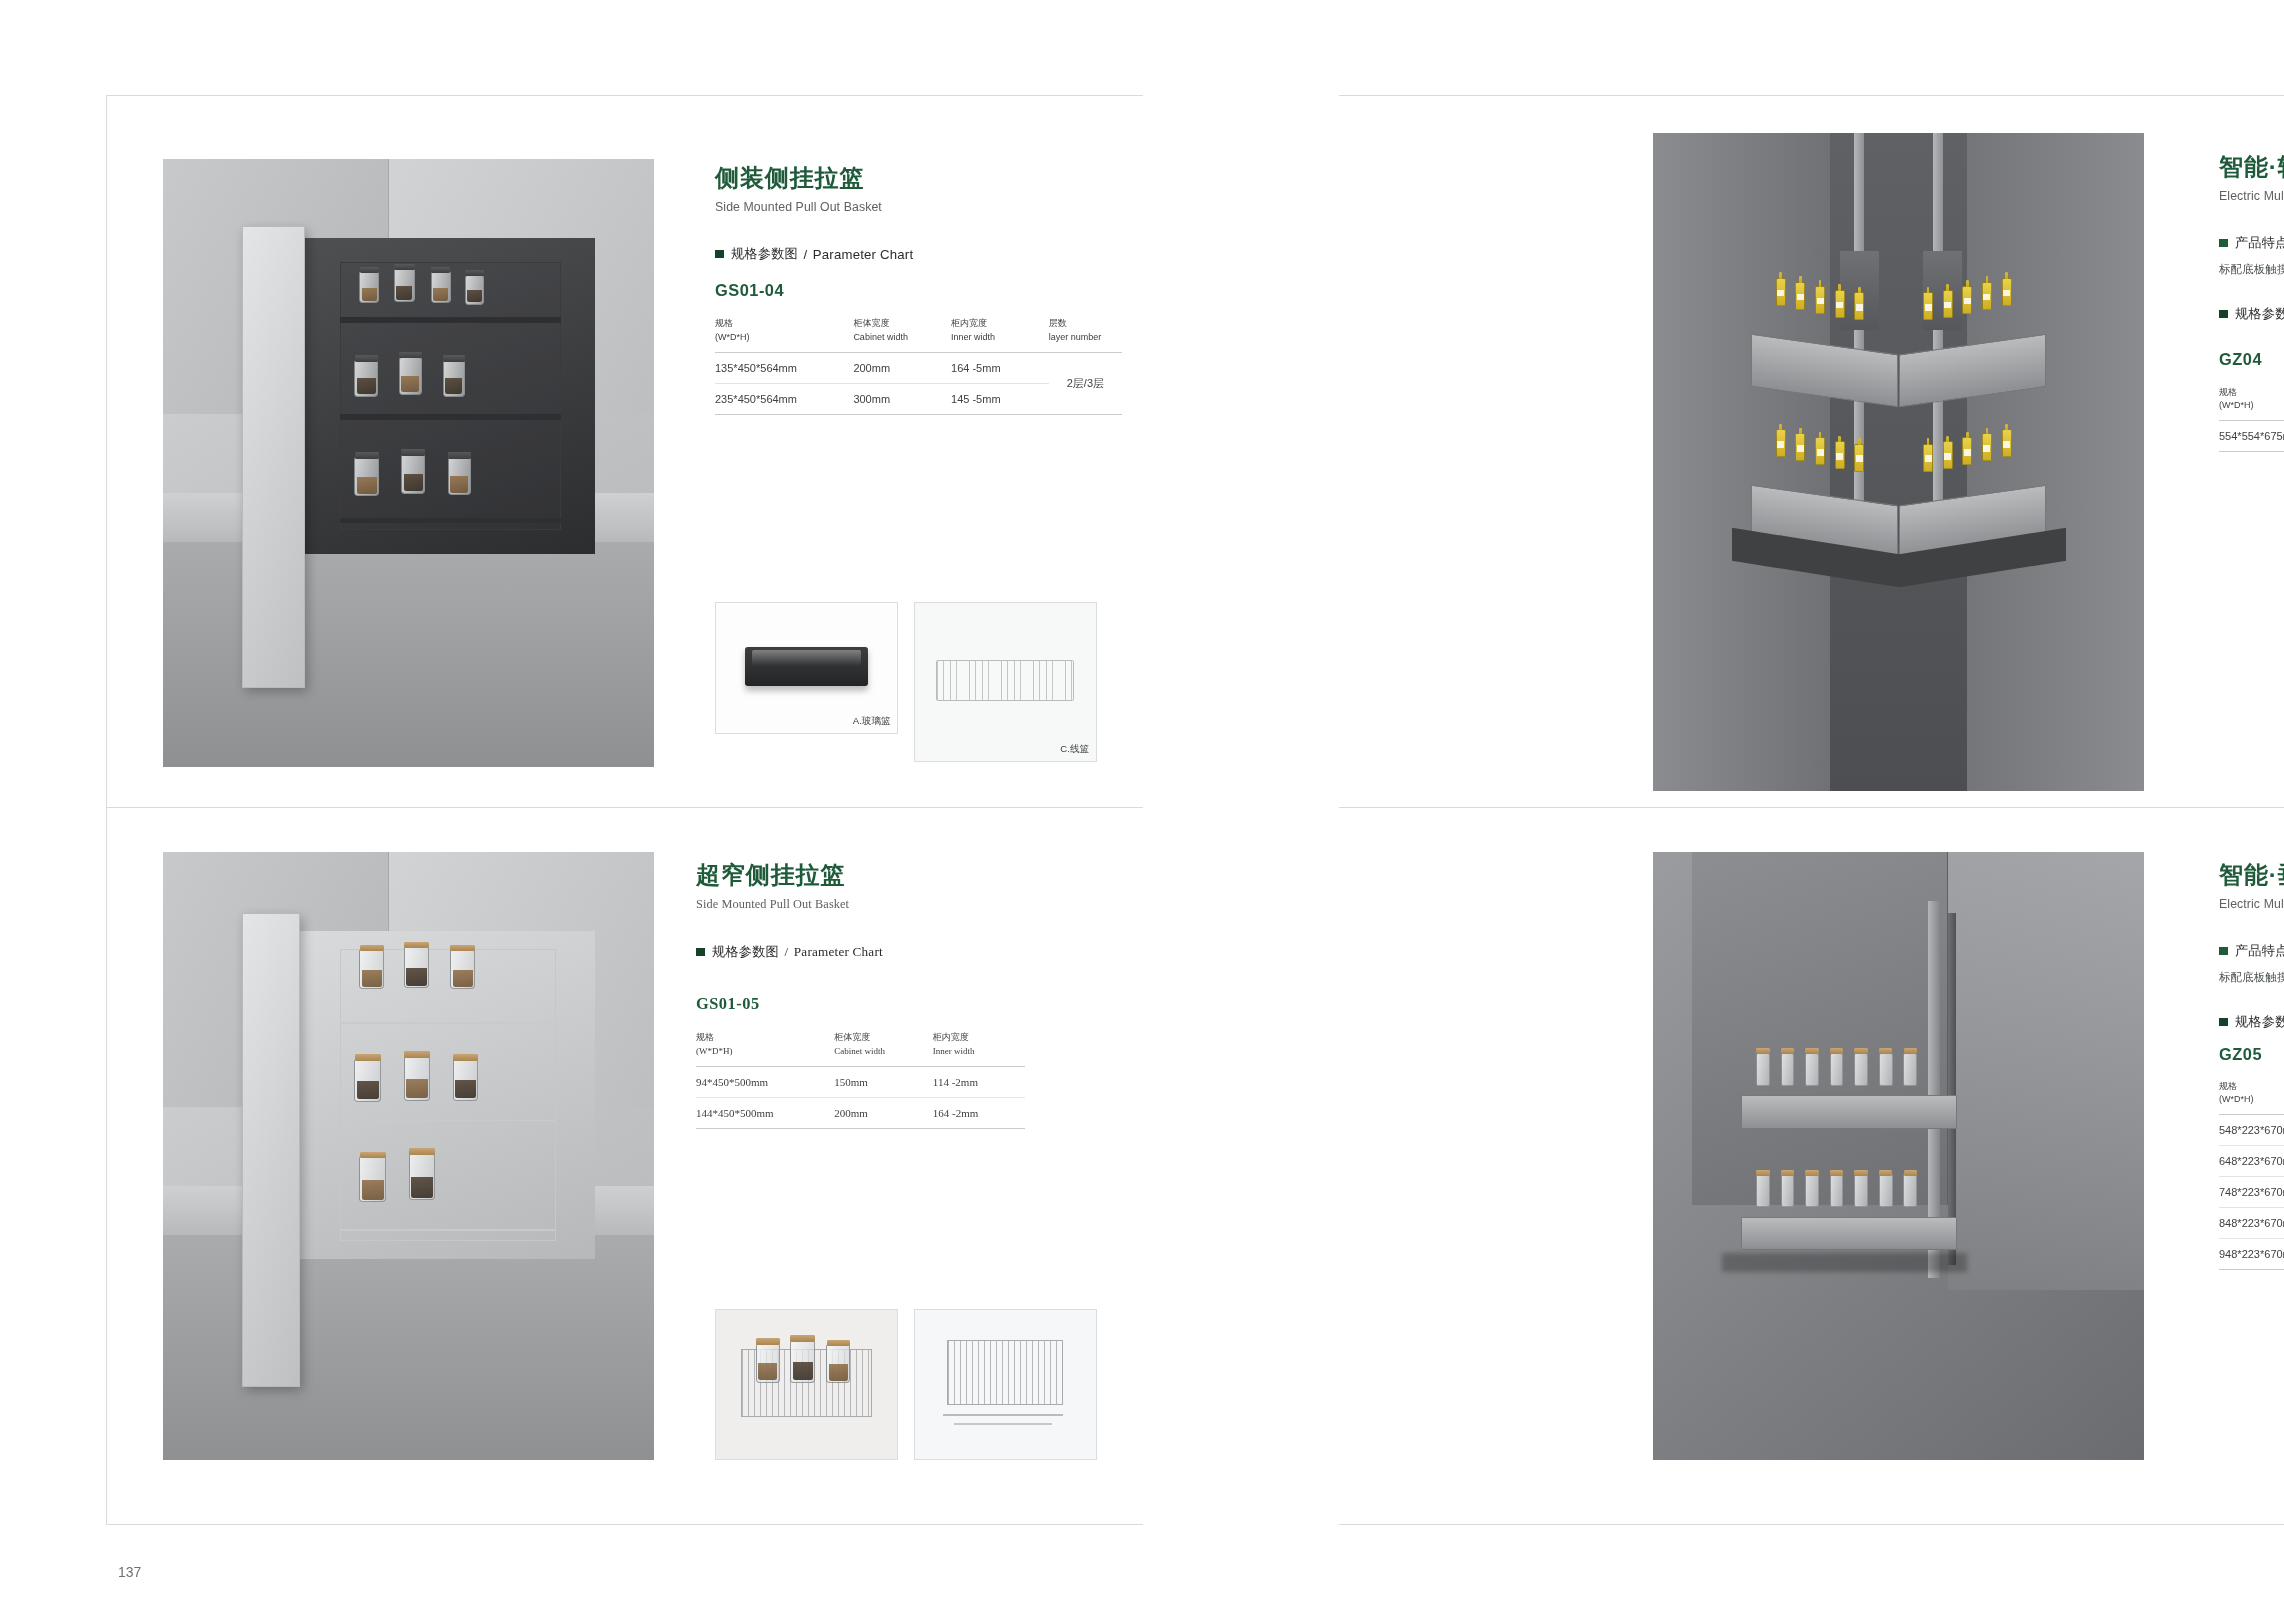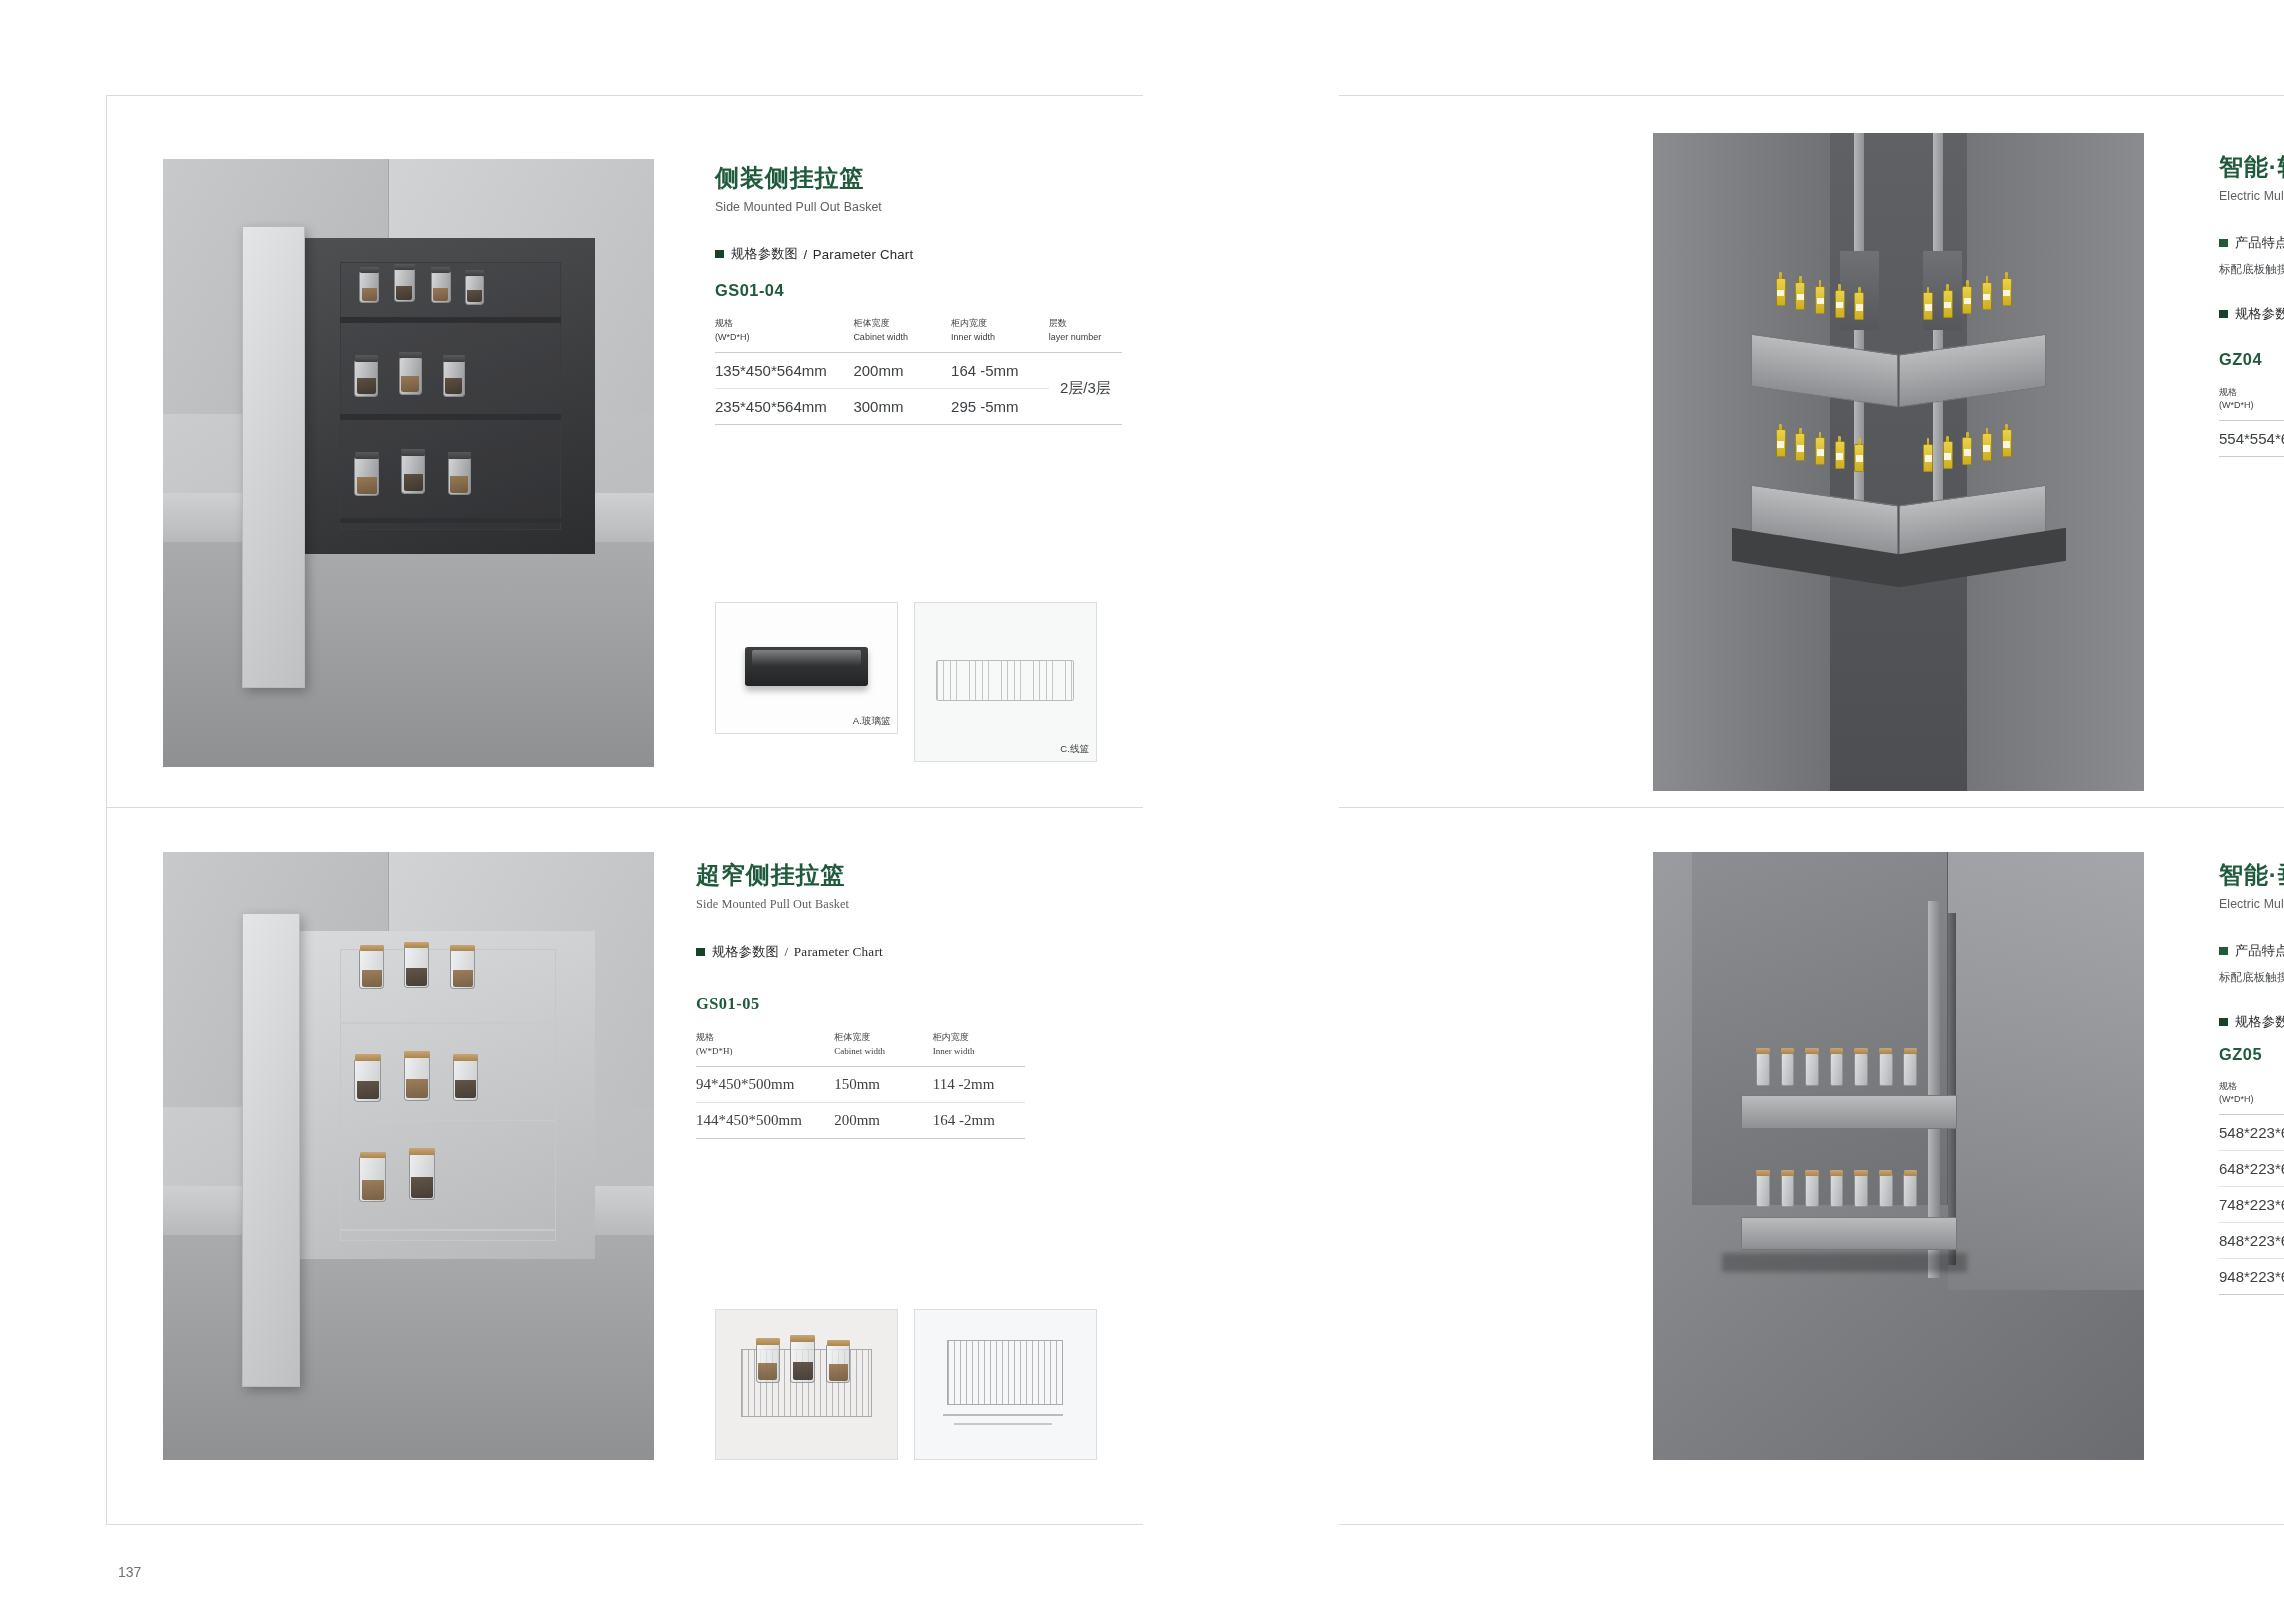--- a/index.html
+++ b/index.html
@@ -110,21 +110,21 @@
   table.spec th {
     font-weight: normal;
     text-align: left;
     font-size: 9px;
     color: #3d4144;
     padding: 6.4px 0 8.2px 0;
     vertical-align: top;
     line-height: 1.45;
   }
   table.spec td {
-    font-size: 15px;
+    font-size: 11px;
     color: #3d4144;
     padding: 9px 0;
     vertical-align: middle;
   }
   table.spec thead tr { border-bottom: 0.9px solid #c9cbcc; }
   table.spec tbody tr { border-bottom: 0.9px solid #e2e3e4; }
   table.spec tbody tr:last-child { border-bottom: 0.9px solid #c9cbcc; }
   .col-c { text-align: center; }
 
   .thumbs {
@@ -395,21 +395,21 @@
         <tbody>
           <tr>
             <td>135*450*564mm</td>
             <td>200mm</td>
             <td>164 -5mm</td>
             <td rowspan="2" class="col-c">2层/3层</td>
           </tr>
           <tr>
             <td>235*450*564mm</td>
             <td>300mm</td>
-            <td>295 -5mm</td>
+            <td>145 -5mm</td>
           </tr>
         </tbody>
       </table>
     </div>
 
     <div class="thumbs" style="left:715px; top:602px;">
       <div class="thumb" style="width:183px;height:132px;">
         <div class="thumb-scene" style="background:#fdfdfd;">
           <div class="tb-glass"></div>
         </div>

